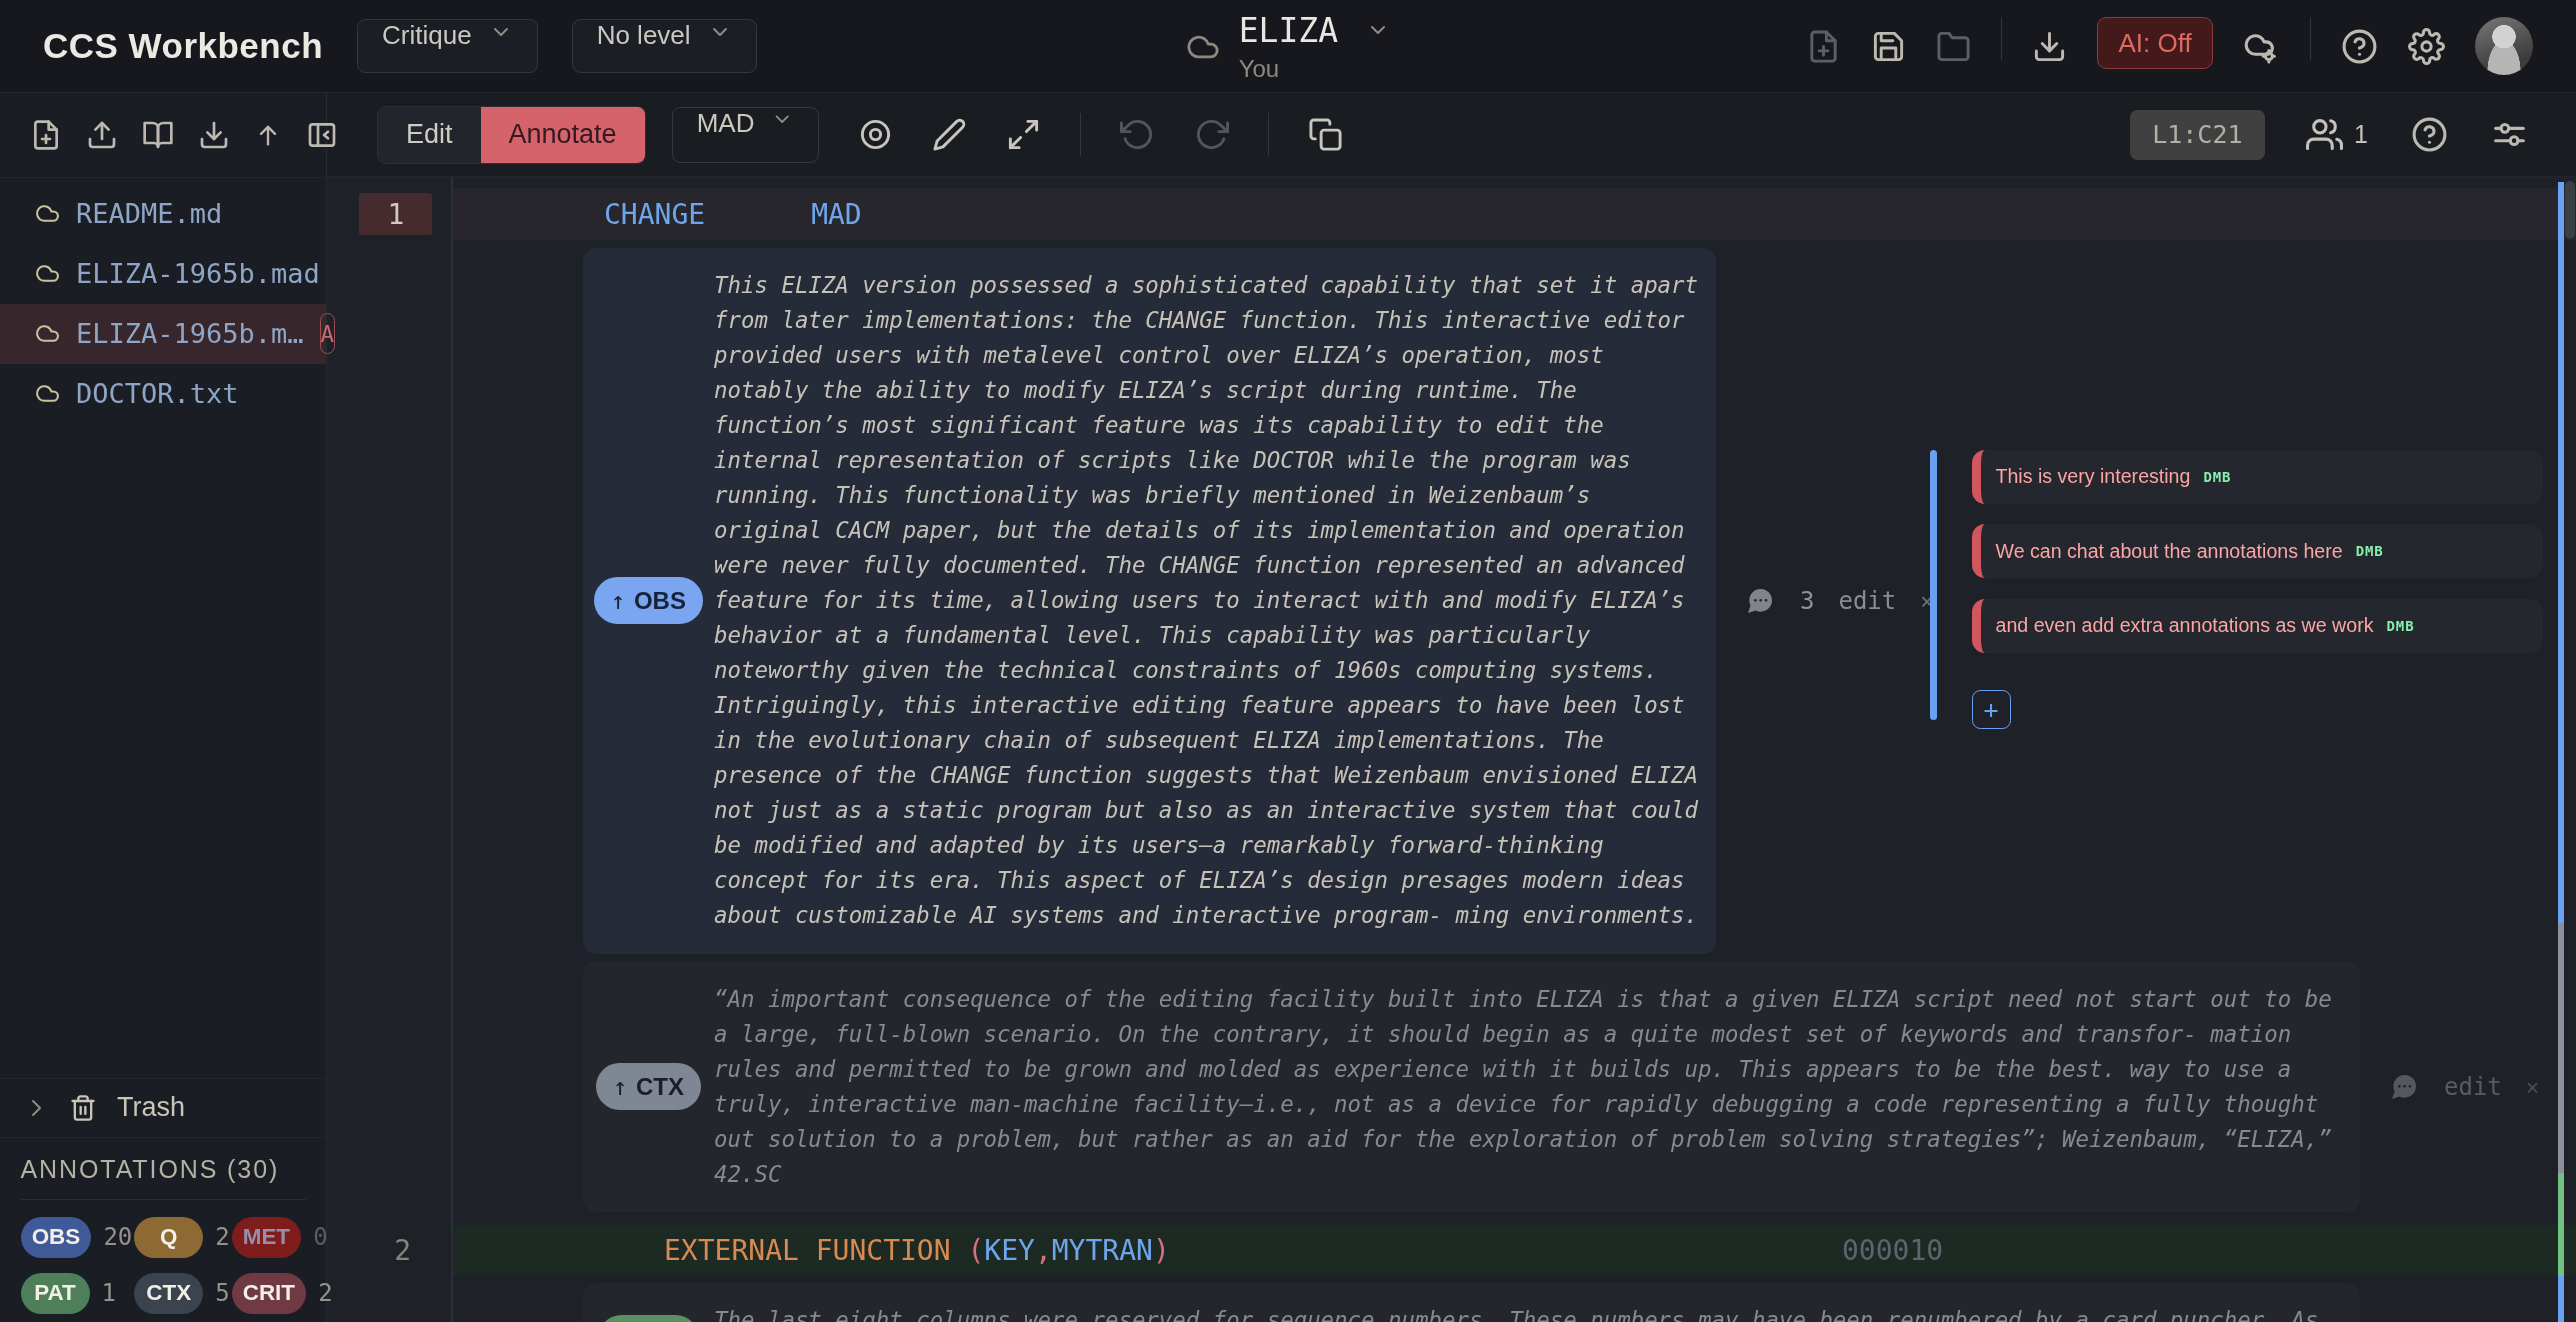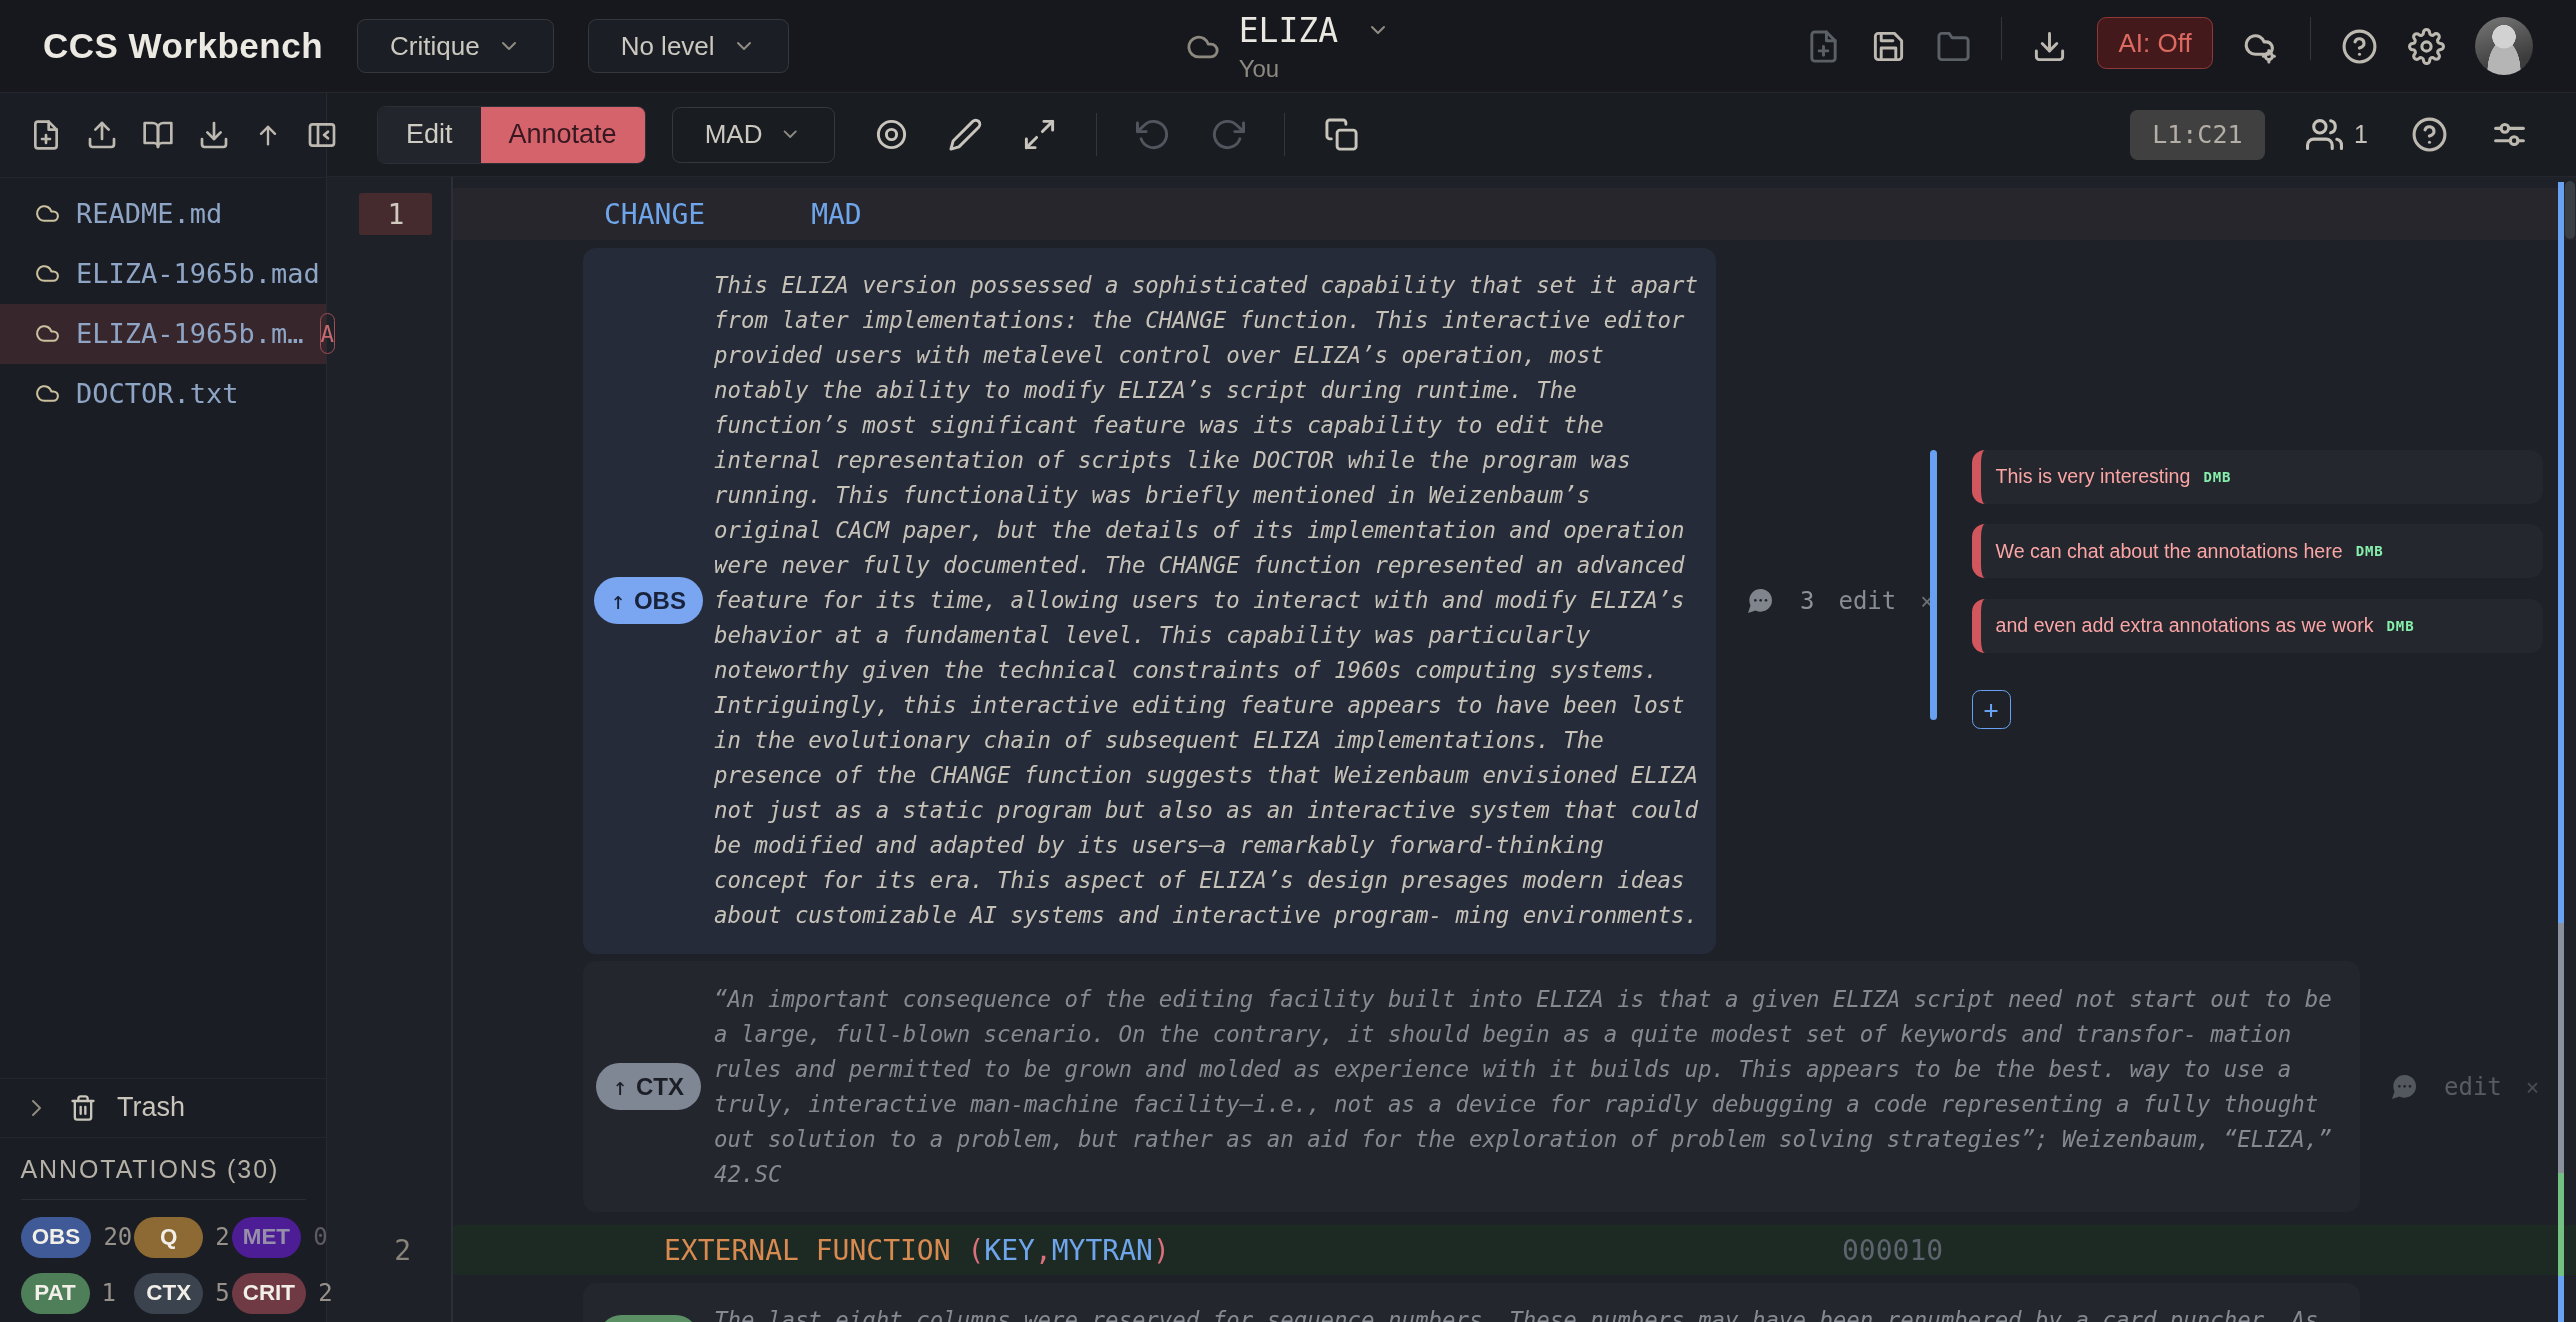--- a/index.html
+++ b/index.html
@@ -11,21 +11,21 @@
   }
   .mono{font-family:"DejaVu Sans Mono",monospace}
   svg{display:block}
 
   
   .topbar{position:absolute;top:0;left:0;width:2576px;height:93px;background:#16181d;
     border-bottom:0.9px solid #24272e;display:flex;align-items:center;justify-content:space-between;
     padding:0 43px;box-sizing:border-box;z-index:5}
   .tb-left{display:flex;align-items:center;gap:34px}
   .app-title{font-size:35px;font-weight:600;color:#ece9e2;letter-spacing:0.5px;white-space:nowrap}
-  .drop{display:flex;align-items:center;gap:17px;height:54px;padding:0 32px;background:#1b1e24;
+  .drop{display:flex;align-items:flex-start;gap:17px;height:54px;padding:0 24px;background:#1b1e24;
     border:0.9px solid #35383f;border-radius:8.4px;color:#cbc8c0;font-size:26px;font-family:inherit;cursor:pointer}
   .chev{color:#8f8b82}
   .tb-center{position:absolute;left:50%;top:0;height:93px;transform:translateX(-50%);
     display:flex;align-items:center;gap:18.7px}
   .cloud-ic{color:#8d897f}
   .doc-col{display:flex;flex-direction:column}
   .doc-row{display:flex;align-items:center;gap:28px}
   .doc-title{font-size:33px;color:#eae7e0}
   .doc-sub{font-size:24px;color:#8d8980;margin-top:5px}
   .tb-right{display:flex;gap:30px}
@@ -54,21 +54,21 @@
   .side-bottom{margin-top:auto}
   .trash-row{display:flex;align-items:center;gap:20.5px;height:58px;padding:0 24px;border-top:0.9px solid #23262d;
     color:#c9c5bb;font-size:27px;cursor:pointer}
   .trash-row .chev-r{color:#8f8b81}
   .ann-panel{border-top:0.9px solid #23262d;padding:17px 20.5px 9.3px}
   .ann-header{font-size:25px;color:#b6b1a6;letter-spacing:1.9px;padding-bottom:15px;border-bottom:0.9px solid #2a2d34;margin-bottom:17px}
   .ann-grid{display:grid;grid-template-columns:repeat(3,1fr);row-gap:15px;column-gap:1.9px}
   .ann-item{display:flex;align-items:center;gap:12px}
   .pill{min-width:69px;height:41px;border-radius:20.5px;display:flex;align-items:center;justify-content:center;
     font-weight:700;font-size:22.4px;color:#f2efe8;padding:0 11.2px;box-sizing:border-box}
-  .pill.obs{background:#3f5a97}.pill.q{background:#8d6a33}.pill.met{background:#4c1d95;color:#968fa9}
+  .pill.obs{background:#3f5a97}.pill.q{background:#8d6a33}.pill.met{background:#7f1d1d;color:#968fa9}
   .pill.pat{background:#4e7f59}.pill.ctx{background:#3b434f}.pill.crit{background:#6f3a44}
   .cnt{font-family:"DejaVu Sans Mono",monospace;font-size:24px;color:#96918a}
   .ann-item.dimmed .cnt{color:#5d5a62}
 
   
   .editor{position:absolute;top:93px;left:327px;right:0;bottom:0;background:#1e2127}
   .ed-toolbar{height:84px;display:flex;align-items:center;padding:0 48px 0 50px;border-bottom:0.9px solid #23262d;
     background:#191c21;box-sizing:border-box}
   .seg{display:flex;border-radius:8.4px;overflow:hidden;border:0.9px solid #2c2f36}
   .seg-btn{height:56px;padding:0 28px;font-size:27px;display:flex;align-items:center;background:#22252b;

